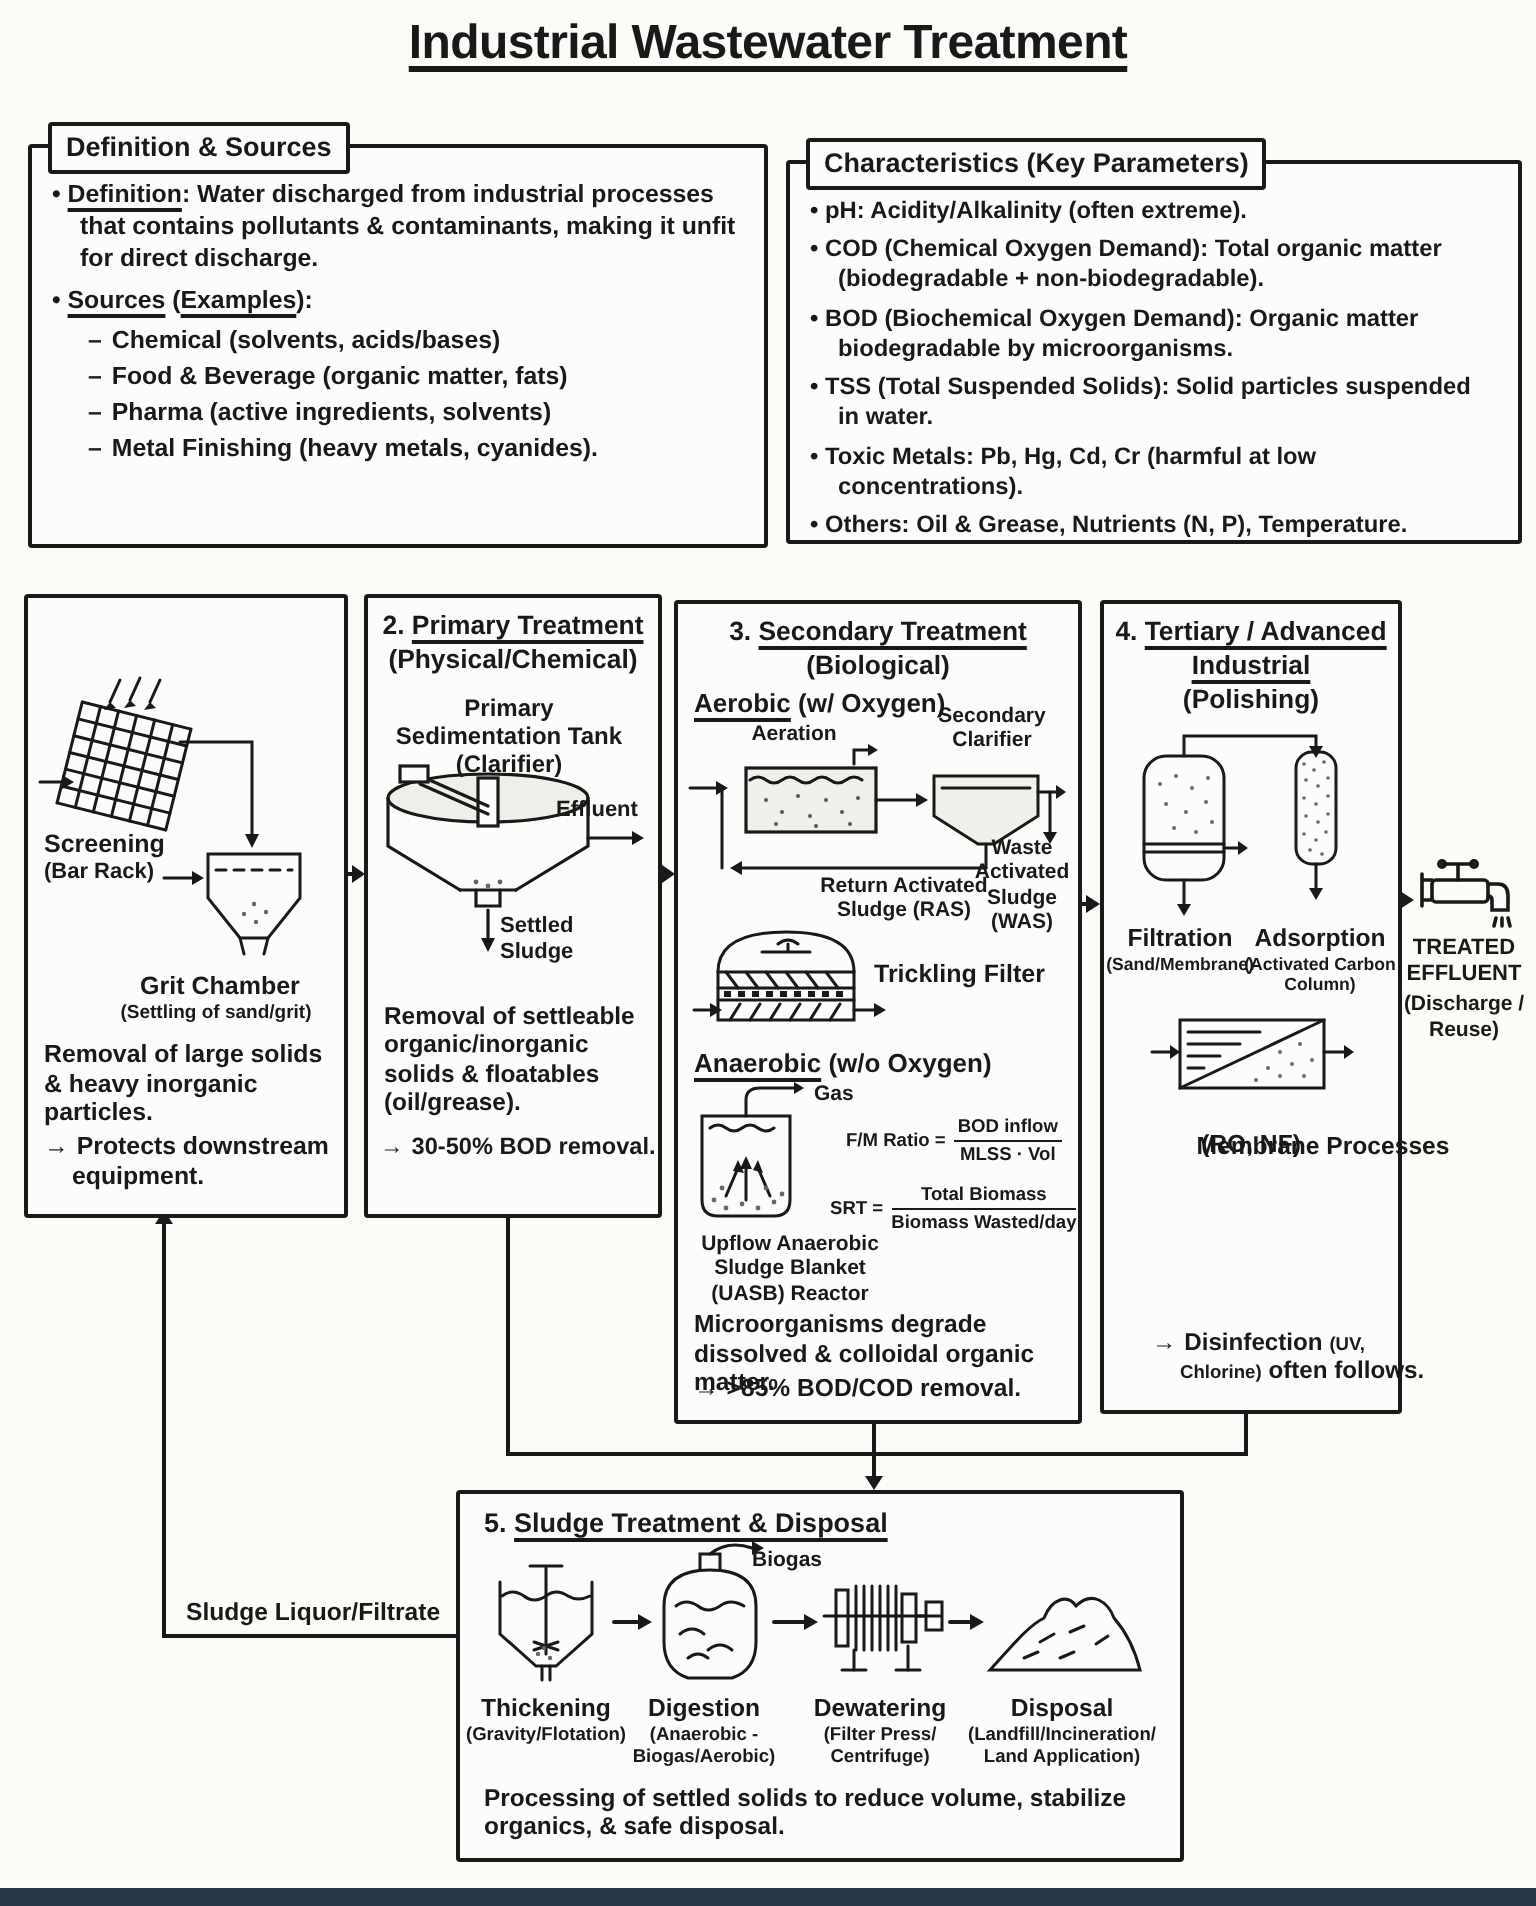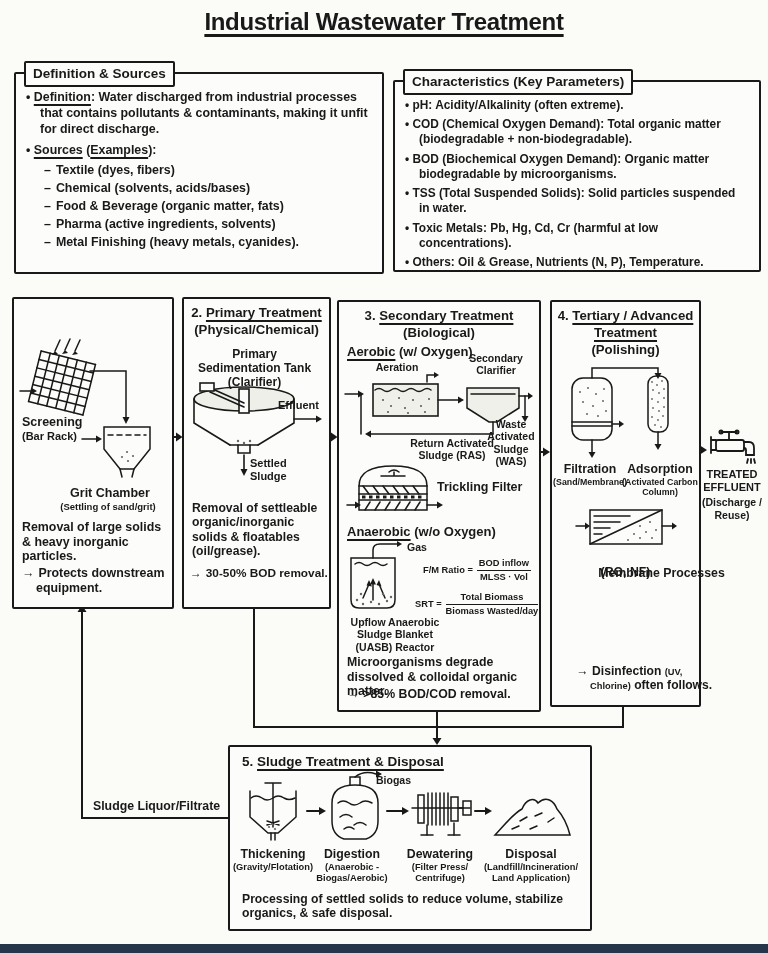--- a/index.html
+++ b/index.html
@@ -54,21 +54,20 @@
     </g>
   </svg>
 
   <div class="pagetitle"><span class="u">Industrial Wastewater Treatment</span></div>
 
   <div class="box" style="left:14px;top:72px;width:366px;height:198px;">
     <div class="tab">Definition &amp; Sources</div>
     <div class="bullets">
       <div class="hang" style="margin-bottom:5px;"><span>•</span> <span class="u">Definition</span><span>: Water discharged from industrial processes that contains pollutants &amp; contaminants, making it unfit for direct discharge.</span></div>
       <div class="hang" style="margin-bottom:3px;"><span>•</span> <span class="u">Sources</span><span> (</span><span class="u">Examples</span><span>):</span></div>
-      <div class="src"><span class="dash">–</span><span>Textile (dyes, fibers)</span></div>
       <div class="src"><span class="dash">–</span><span>Chemical (solvents, acids/bases)</span></div>
       <div class="src"><span class="dash">–</span><span>Food &amp; Beverage (organic matter, fats)</span></div>
       <div class="src"><span class="dash">–</span><span>Pharma (active ingredients, solvents)</span></div>
       <div class="src"><span class="dash">–</span><span>Metal Finishing (heavy metals, cyanides).</span></div>
     </div>
   </div>
 
   <div class="box" style="left:393px;top:80px;width:364px;height:188px;">
     <div class="tab">Characteristics (Key Parameters)</div>
     <div class="bullets" style="padding-top:16px;">
@@ -256,21 +255,21 @@
         </span>
     </div>
     <div class="lbl c" style="left:0px;top:314px;width:112px;font-size:10.5px;">Upflow Anaerobic Sludge Blanket (UASB) Reactor</div>
     <div class="lbl" style="left:8px;top:353px;width:186px;font-size:12.3px;">Microorganisms degrade dissolved &amp; colloidal organic matter.</div>
     <div class="lbl hang" style="left:8px;top:385px;width:186px;font-size:12.3px;"><span class="arw">→</span><span>&gt;85% BOD/COD removal.</span></div>
   </div>
 
   <div class="box" style="left:550px;top:300px;width:147px;height:403px;">
     <div class="ttl">
       <span>4.</span> <span class="u">Tertiary / Advanced</span>
-      <div><span class="u">Treatment</span></div>
+      <div><span class="u">Industrial</span></div>
       <div>(Polishing)</div>
     </div>
     <svg class="sk" style="left:10px;top:60px;" width="127" height="100" viewBox="0 0 127 100">
       <g stroke="#191919" stroke-width="1.5" fill="none" stroke-linecap="round">
         <rect x="10" y="16" width="40" height="62" rx="11"></rect>
         <path d="M10,60 H50 M10,64 H50"></path>
         <path d="M50,62 H57"></path>
         <path d="M30,16 V6 H96 V11"></path>
         <rect x="86" y="14" width="20" height="56" rx="8"></rect>
         <path d="M30,78 V90 M96,70 V82"></path>

